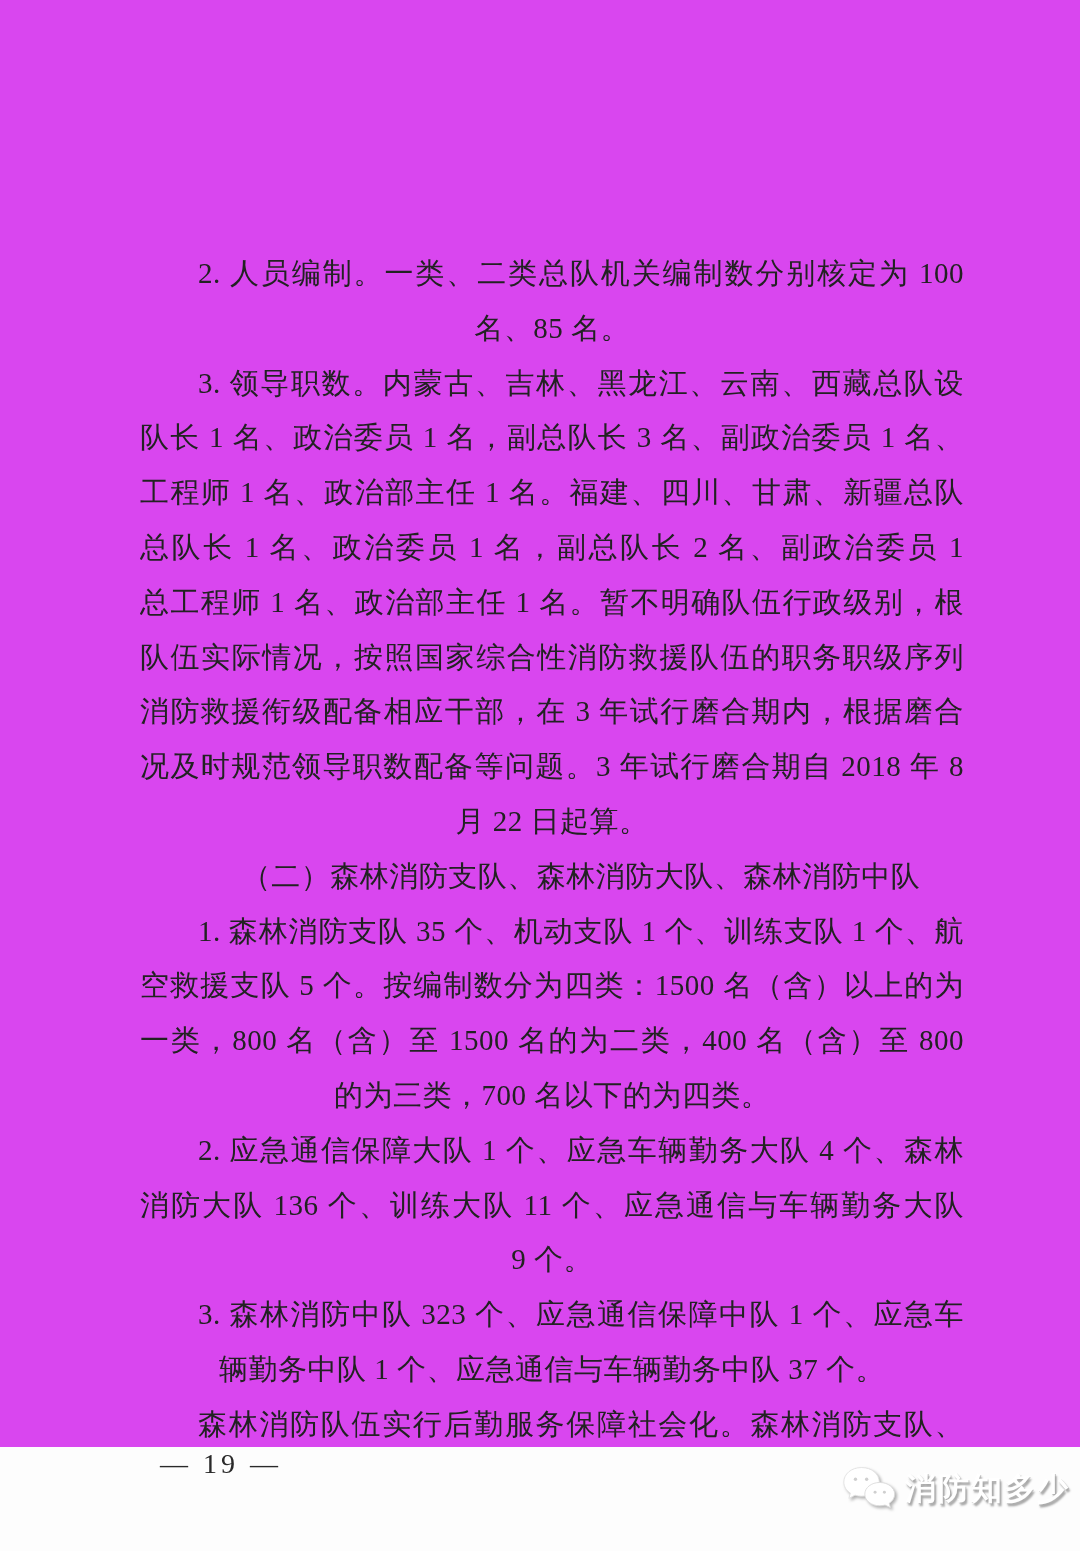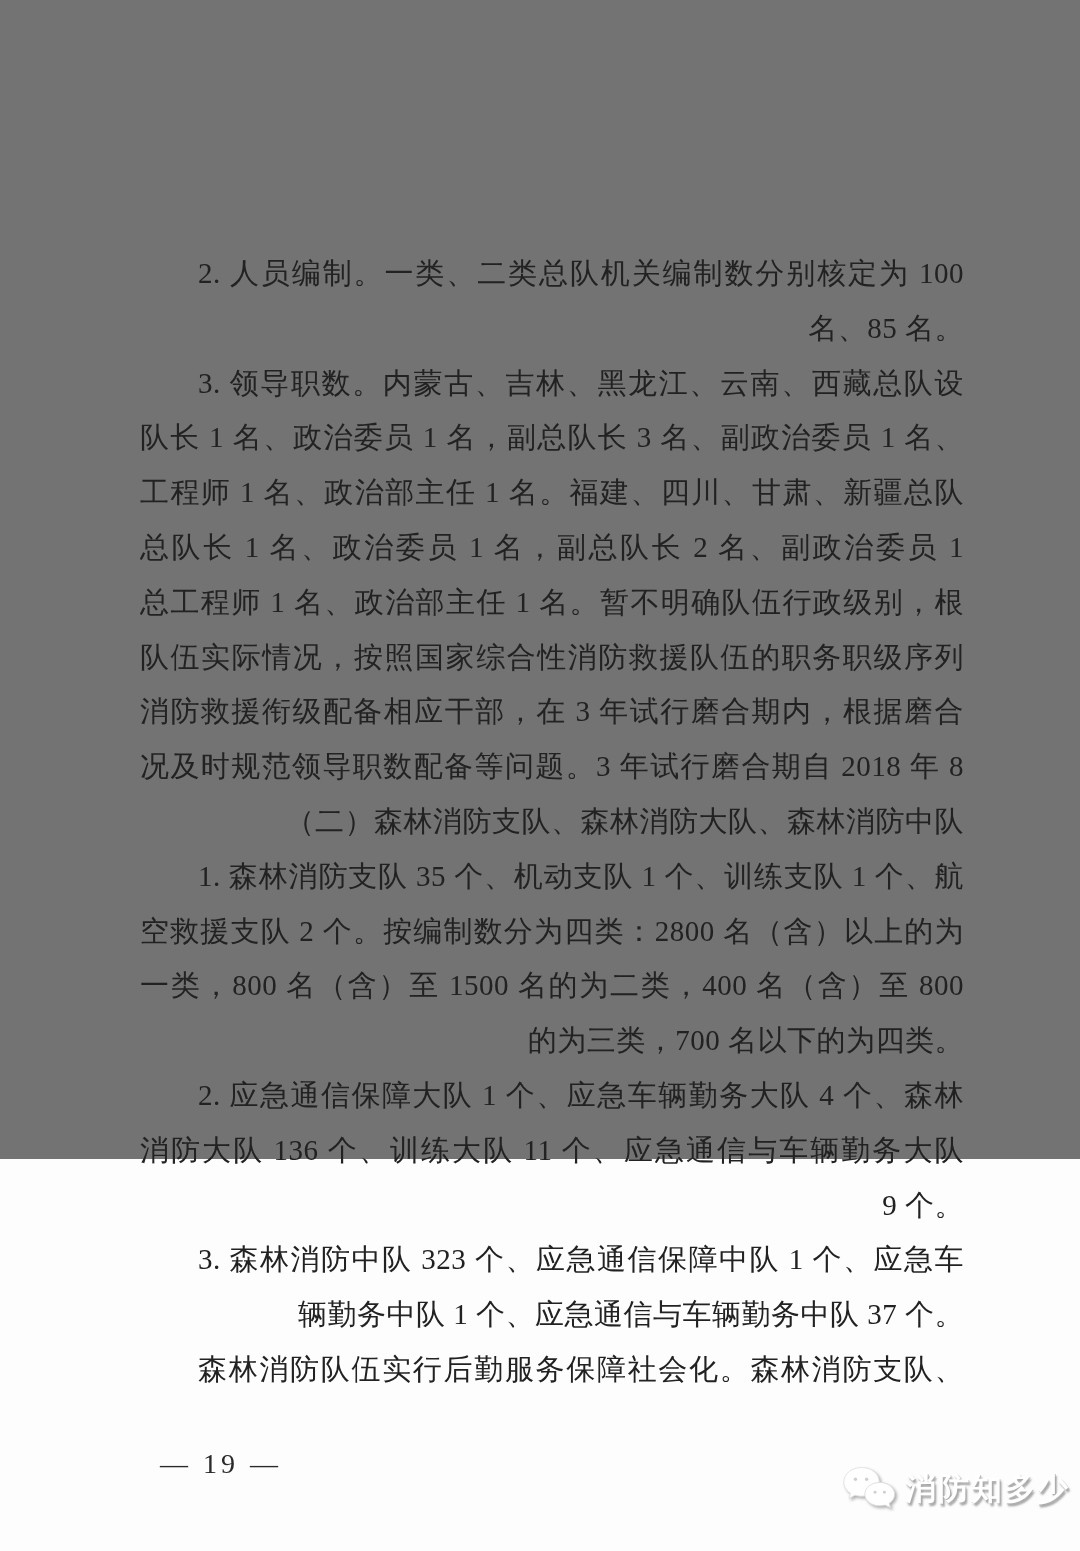--- a/index.html
+++ b/index.html
@@ -6,36 +6,36 @@
   html, body {
     width: 1080px; height: 1551px;
     background: #fdfdfd;
     font-family: "Liberation Serif", "DejaVu Serif", serif;
     overflow: hidden;
     position: relative;
   }
   .page {
     position: absolute;
     left: 0; top: 0;
-    width: 1080px; height: 1159px;
-    background: #737373;
+    width: 1080px; height: 1447px;
+    background: #d946ef;
   }
   .doc-body {
     position: absolute;
     left: 140px;
     top: 246px;
     width: 824px;
     color: #222;
   }
   .line {
     font-size: 29px;
     height: 54.8px;
     line-height: 54.8px;
     letter-spacing: 0.5px;
-    text-align: right;
+    text-align: center;
     overflow: hidden;
   }
   .line.stretch {
     text-align: justify;
     text-align-last: justify;
   }
   .line.indent {
     padding-left: 58px;
   }
   .footer-pagenum {
@@ -76,23 +76,24 @@
     <div class="line indent stretch">2. 人员编制。一类、二类总队机关编制数分别核定为 100</div>
     <div class="line">名、85 名。</div>
     <div class="line indent stretch">3. 领导职数。内蒙古、吉林、黑龙江、云南、西藏总队设总</div>
     <div class="line stretch">队长 1 名、政治委员 1 名，副总队长 3 名、副政治委员 1 名、总</div>
     <div class="line stretch">工程师 1 名、政治部主任 1 名。福建、四川、甘肃、新疆总队设</div>
     <div class="line stretch">总队长 1 名、政治委员 1 名，副总队长 2 名、副政治委员 1 名、</div>
     <div class="line stretch">总工程师 1 名、政治部主任 1 名。暂不明确队伍行政级别，根据</div>
     <div class="line stretch">队伍实际情况，按照国家综合性消防救援队伍的职务职级序列和</div>
     <div class="line stretch">消防救援衔级配备相应干部，在 3 年试行磨合期内，根据磨合情</div>
     <div class="line stretch">况及时规范领导职数配备等问题。3 年试行磨合期自 2018 年 8</div>
+    <div class="line">月 22 日起算。</div>
     <div class="line indent">（二）森林消防支队、森林消防大队、森林消防中队</div>
     <div class="line indent stretch">1. 森林消防支队 35 个、机动支队 1 个、训练支队 1 个、航</div>
-    <div class="line stretch">空救援支队 2 个。按编制数分为四类：2800 名（含）以上的为</div>
+    <div class="line stretch">空救援支队 5 个。按编制数分为四类：1500 名（含）以上的为</div>
     <div class="line stretch">一类，800 名（含）至 1500 名的为二类，400 名（含）至 800 名</div>
     <div class="line">的为三类，700 名以下的为四类。</div>
     <div class="line indent stretch">2. 应急通信保障大队 1 个、应急车辆勤务大队 4 个、森林</div>
     <div class="line stretch">消防大队 136 个、训练大队 11 个、应急通信与车辆勤务大队</div>
     <div class="line">9 个。</div>
     <div class="line indent stretch">3. 森林消防中队 323 个、应急通信保障中队 1 个、应急车</div>
     <div class="line">辆勤务中队 1 个、应急通信与车辆勤务中队 37 个。</div>
     <div class="line indent stretch">森林消防队伍实行后勤服务保障社会化。森林消防支队、大</div>
   </div>
 

